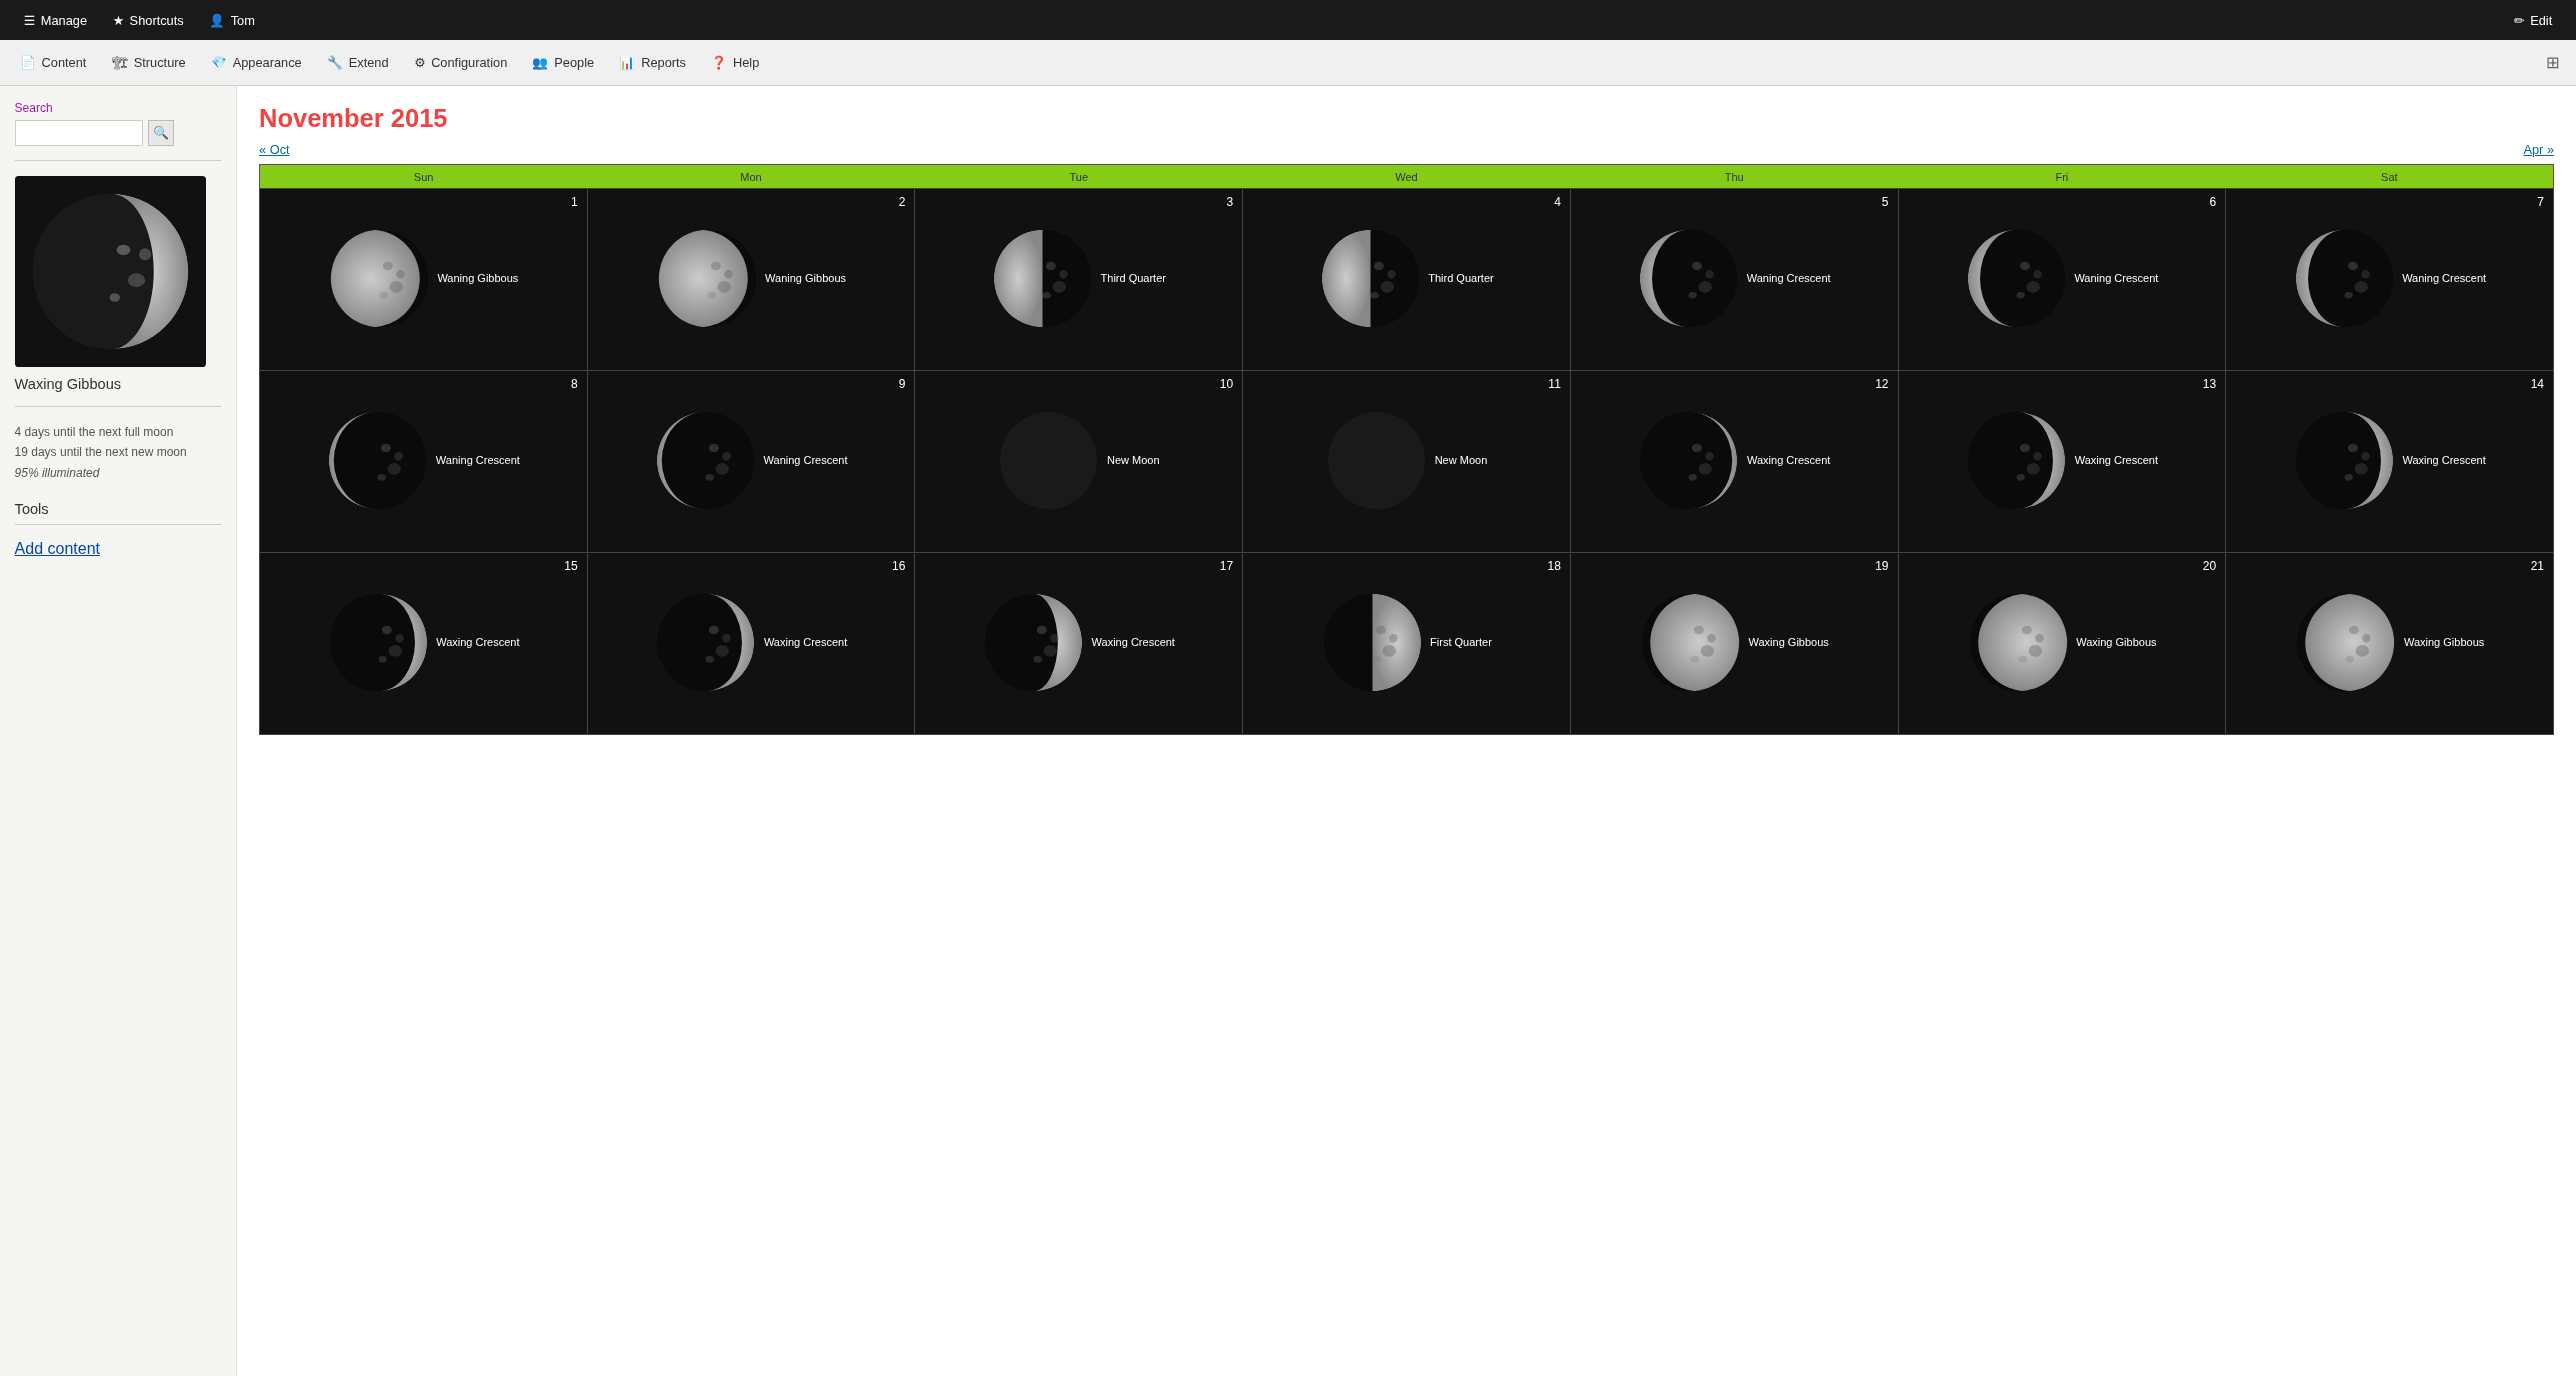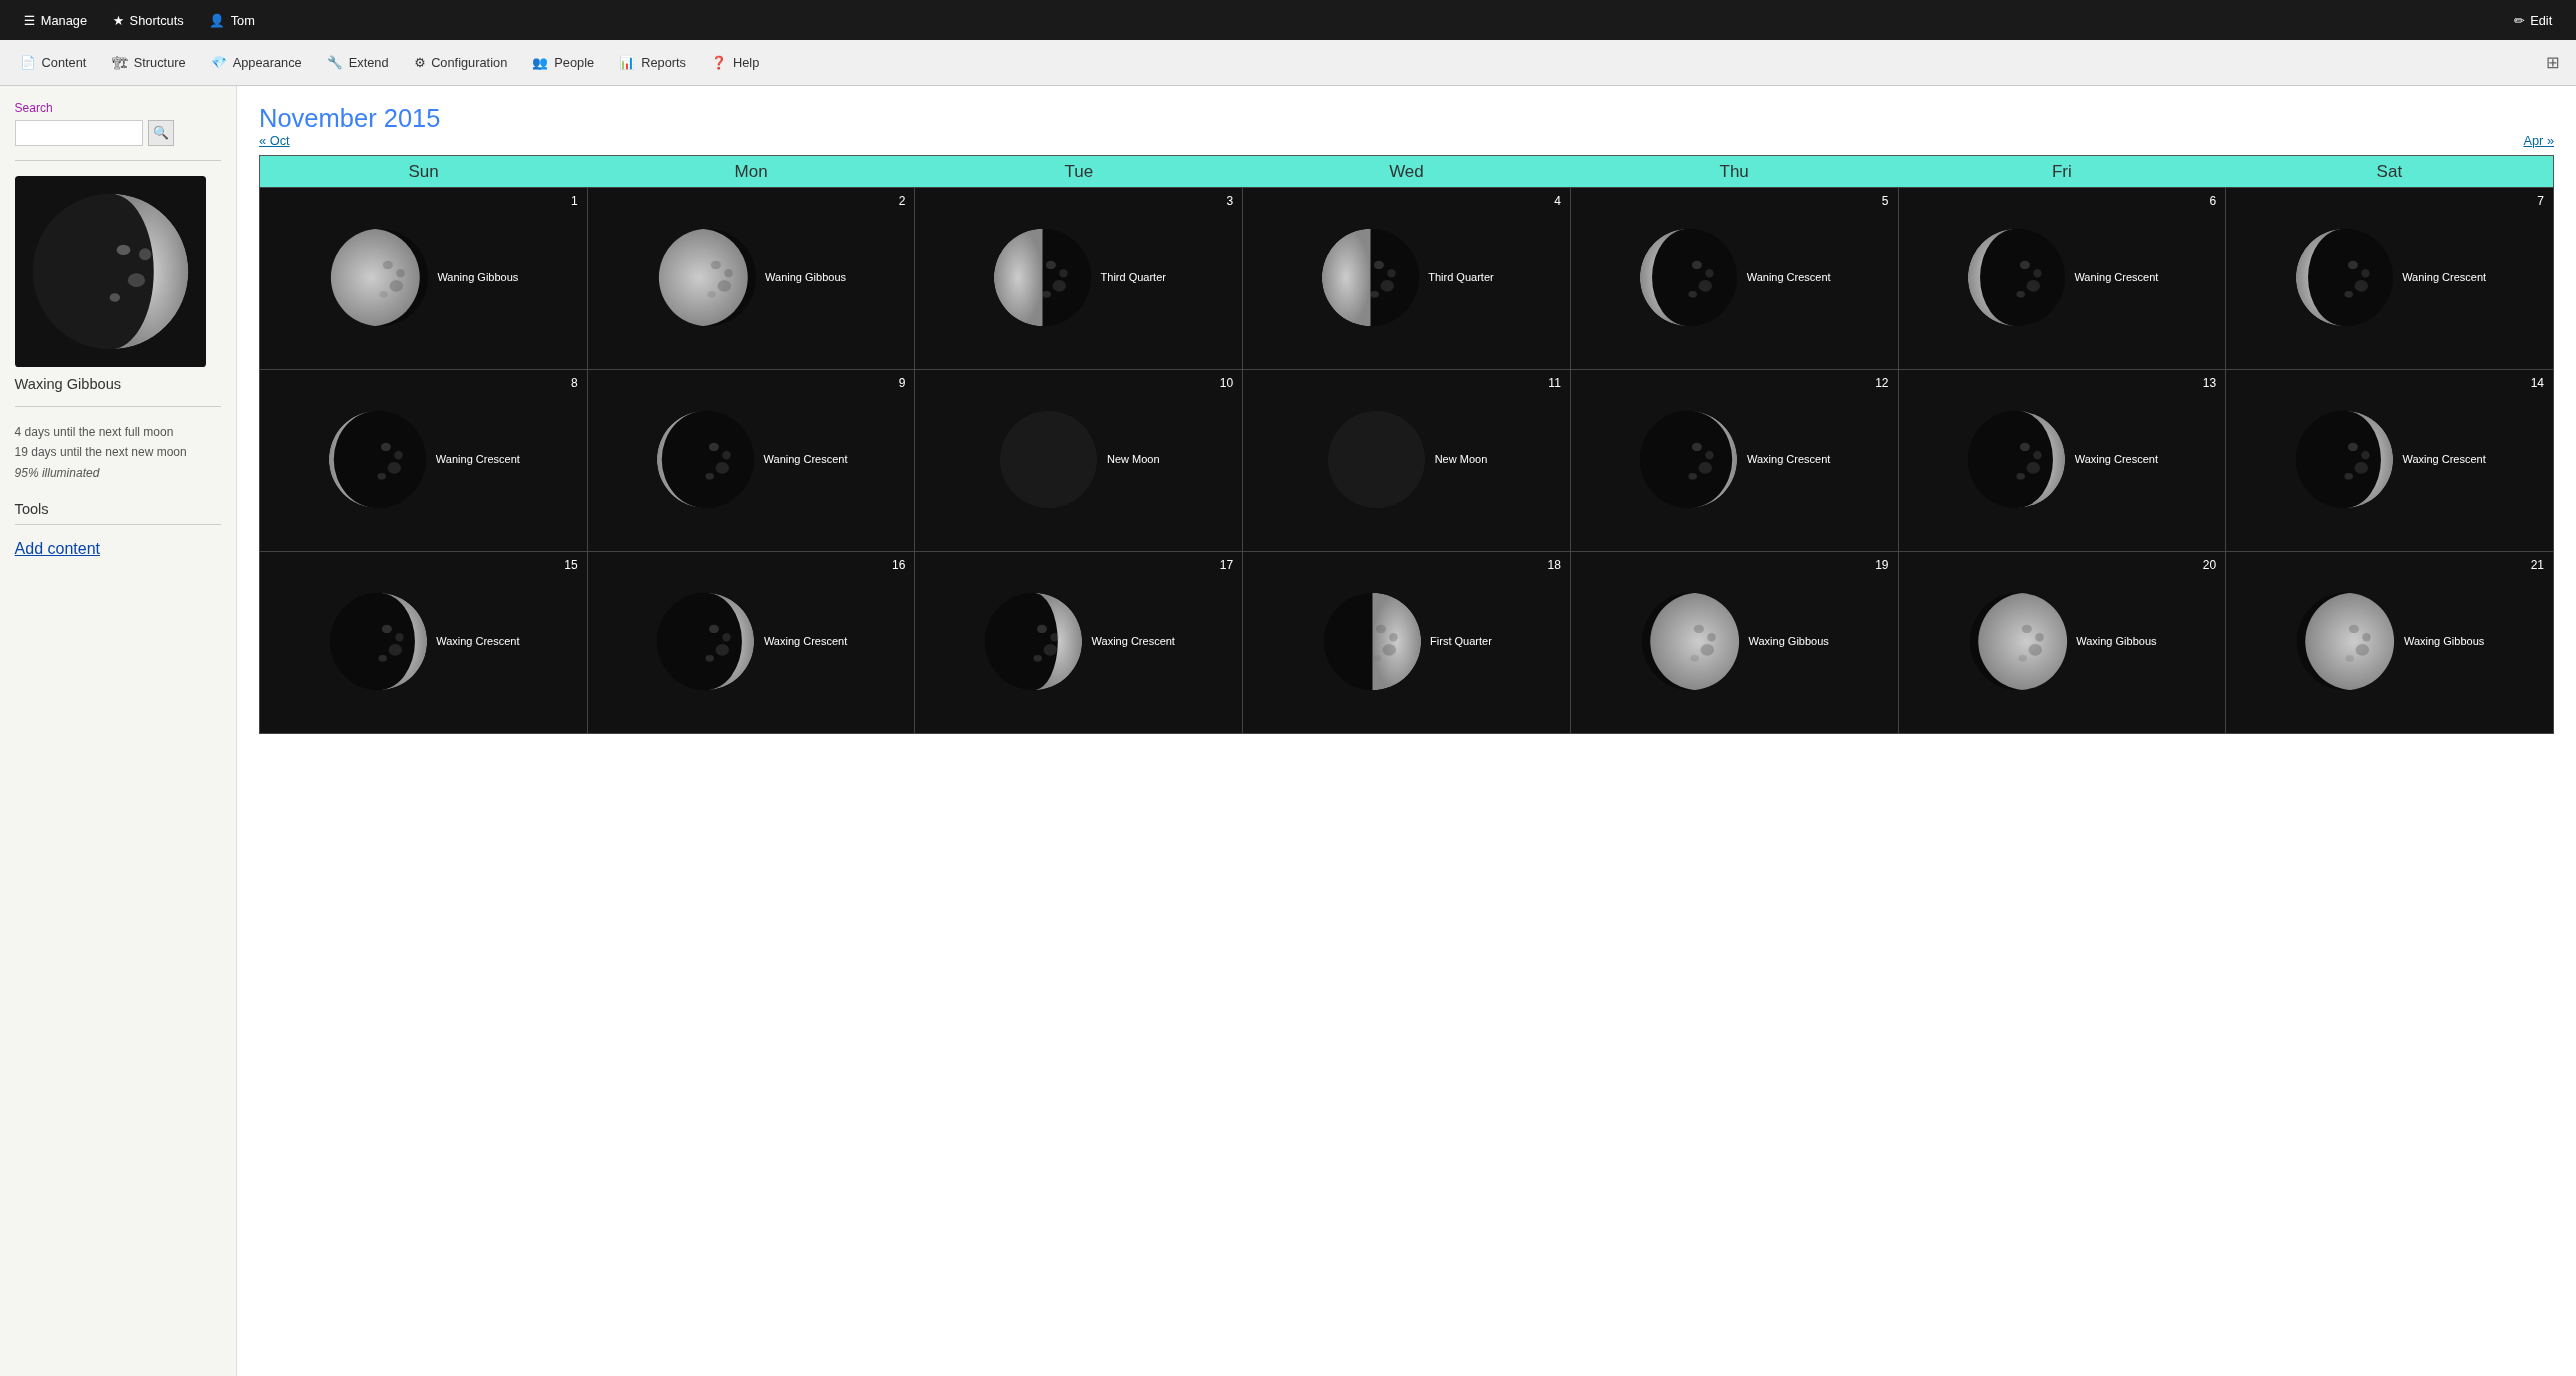--- a/index.html
+++ b/index.html
@@ -151,22 +151,23 @@
     }
 
     
     #main {
       flex: 1;
       padding: 18px 22px;
       background: #fff;
     }
     #main h1 {
       font-size: 25.5px;
-      font-weight: normal;
-      color: #3b82f6;
+      font-weight: bold;
+      color: #ef4444;
+      margin-bottom: 9px;
     }
     .nav-months {
       display: flex;
       justify-content: space-between;
       margin-bottom: 7.3px;
     }
     .nav-months a {
       color: #0369a1;
       text-decoration: underline;
       font-size: 12.8px;
@@ -174,24 +175,24 @@
     }
 
     
     .calendar {
       border: 0.9px solid #555;
       border-collapse: collapse;
       width: 100%;
       table-layout: fixed;
     }
     .calendar th {
-      background: #5eead4;
+      background: #84cc16;
       text-align: center;
       font-weight: normal;
-      font-size: 17px;
+      font-size: 11px;
       color: #333;
       padding: 5.5px 0;
       border: none;
     }
     .calendar td {
       background: #111;
       border: 0.9px solid #444;
       vertical-align: bottom;
       height: 182px;
       position: relative;

